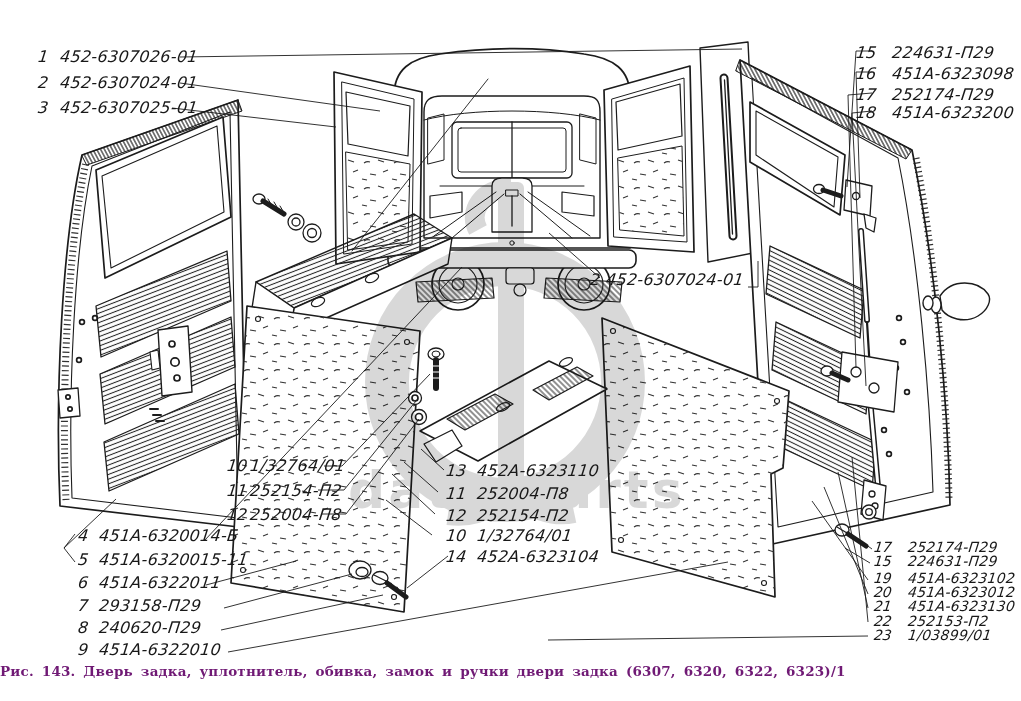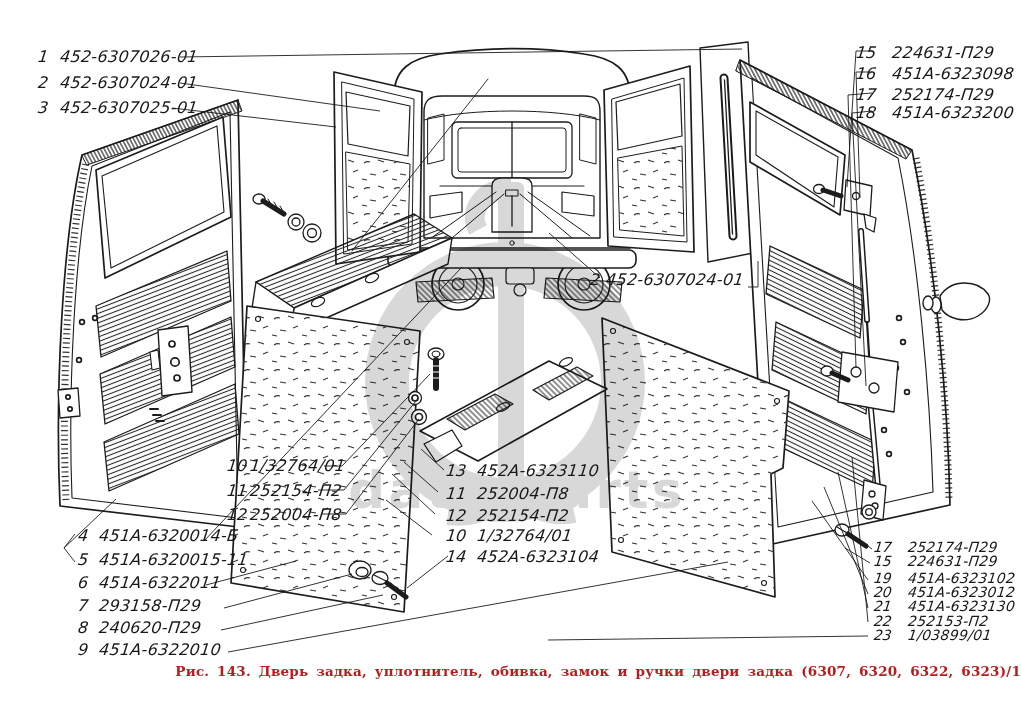--- a/index.html
+++ b/index.html
@@ -11,22 +11,22 @@
   .co .n{display:inline-block;flex:0 0 auto;}
   .co .p{display:inline-block;letter-spacing:.3px;}
   .g-tl .n{width:22px}
   .g-tr .n{width:36px}
   .g-mid .n{width:16px}
   .g-lc .n{width:23px}
   .g-c  .n{width:31px}
   .g-bl .n{width:21px}
   .g-br{font-size:14px}
   .g-br .n{width:34px}
-  .caption{position:absolute;left:0;top:663px;width:100%;text-align:right;
-           font:bold 13.5px/1.2 "DejaVu Serif",serif;color:#b91c1c;word-spacing:3px;letter-spacing:.2px;}
+  .caption{position:absolute;left:0;top:663px;width:100%;text-align:left;
+           font:bold 13.5px/1.2 "DejaVu Serif",serif;color:#701a75;word-spacing:3px;letter-spacing:.2px;}
 </style>
 </head>
 <body>
 
 <div class="page">
 
 <svg width="1021" height="701" viewBox="0 0 1021 701">
   <defs>
     <pattern id="hatchL" patternUnits="userSpaceOnUse" width="4.4" height="4.4" patternTransform="rotate(-21)">
       <path d="M0,2.2 H4.4" stroke="#222" stroke-width="1.05"></path>

